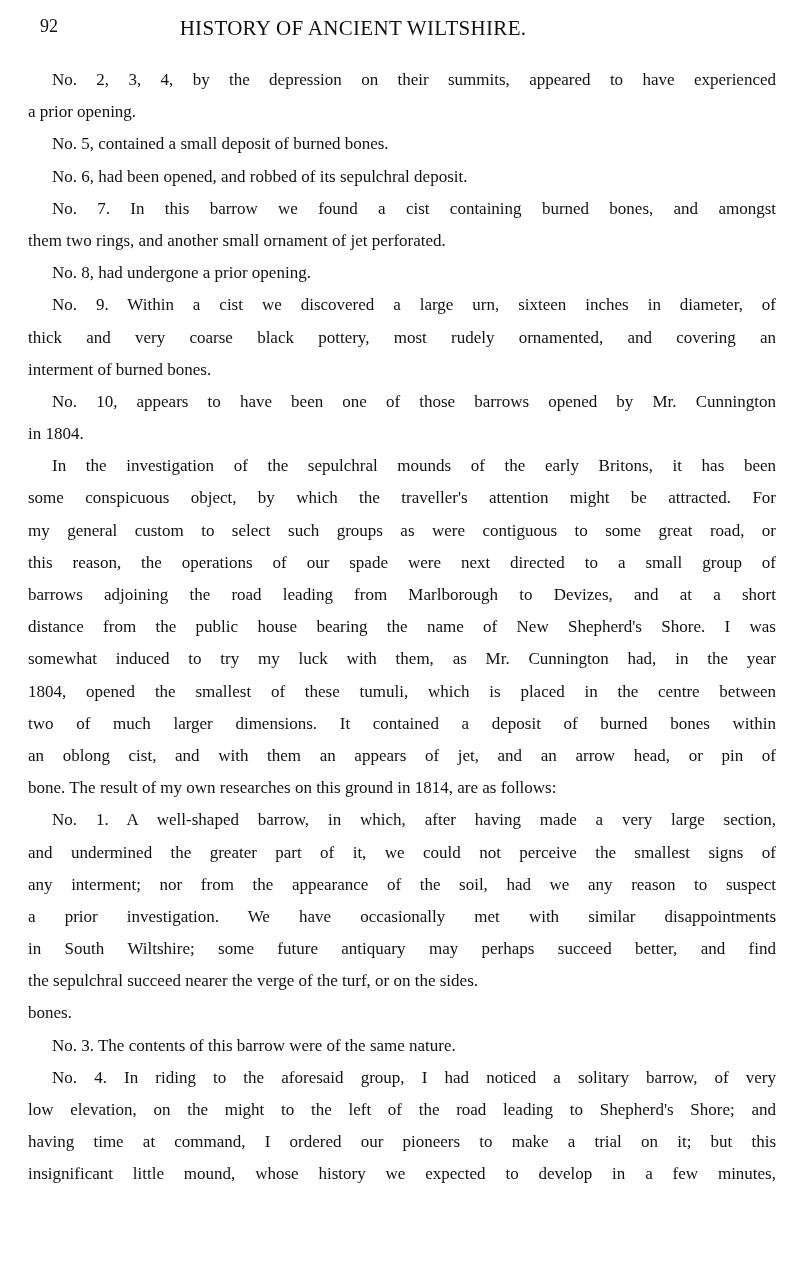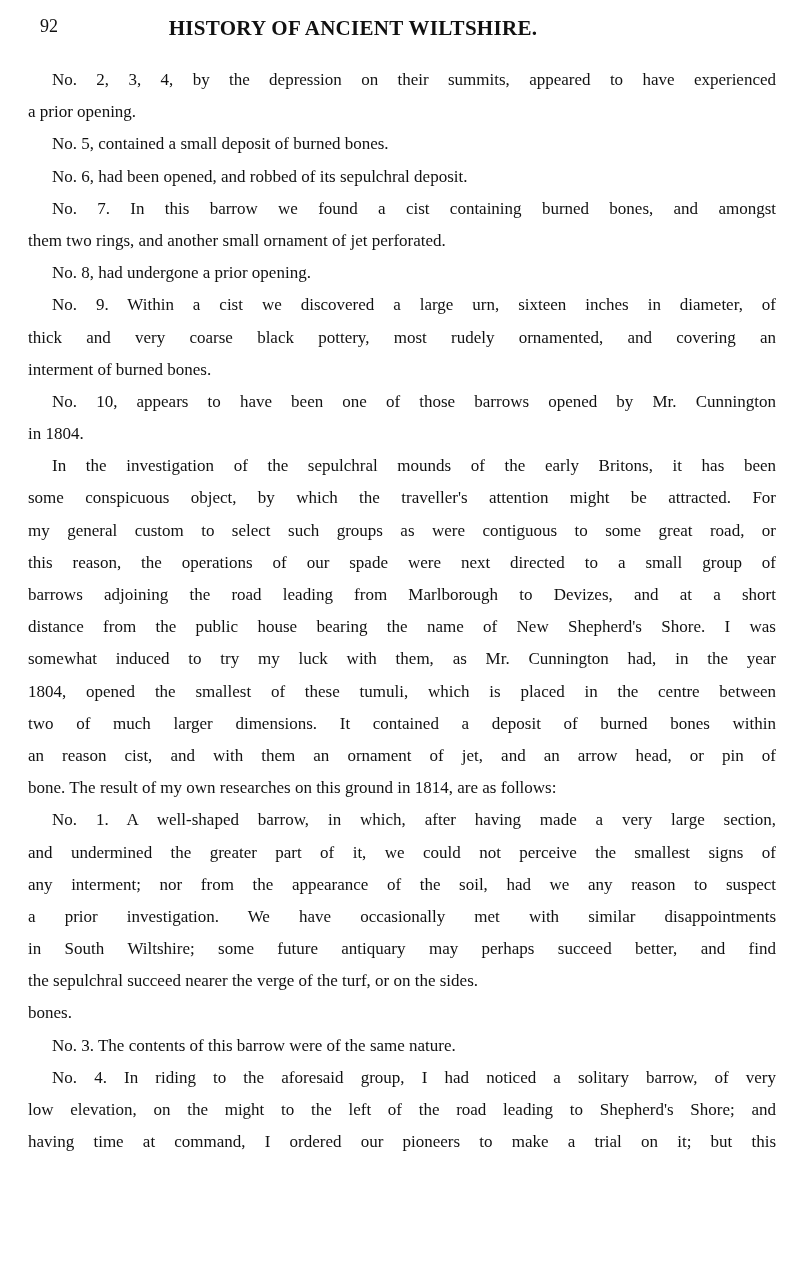--- a/index.html
+++ b/index.html
@@ -1,20 +1,20 @@
 <!DOCTYPE html>
 <html><head>
 <meta charset="utf-8">
 <style>
   html, body { margin: 0; padding: 0; background: #ffffff; }
   body { width: 800px; height: 1261px; position: relative; overflow: hidden;
          font-family: "Liberation Serif", "DejaVu Serif", serif; color: #111; }
   .page-number { position: absolute; left: 40px; top: 16px; font-size: 18px; }
   .running-head { position: absolute; left: 0; width: 706px; top: 16px; text-align: center;
-                  font-size: 21px; letter-spacing: 0.3px; font-weight: bold; }
+                  font-size: 21px; letter-spacing: 0.3px; }
   .body-text { position: absolute; left: 28px; top: 64px; width: 748px; }
   .line { height: 32.2px; line-height: 32.2px; font-size: 17px; white-space: nowrap;
           text-align: justify; text-align-last: justify; overflow: visible; }
   .line.indent { padding-left: 24px; }
   .line.last { text-align-last: left; }
 </style>
 </head>
 <body>
 
 <div class="page-number">92</div>
@@ -43,30 +43,31 @@
 
   <div class="line indent">In the investigation of the sepulchral mounds of the early Britons, it has been</div>
   <div class="line">some conspicuous object, by which the traveller's attention might be attracted. For</div>
   <div class="line">my general custom to select such groups as were contiguous to some great road, or</div>
   <div class="line">this reason, the operations of our spade were next directed to a small group of</div>
   <div class="line">barrows adjoining the road leading from Marlborough to Devizes, and at a short</div>
   <div class="line">distance from the public house bearing the name of New Shepherd's Shore. I was</div>
   <div class="line">somewhat induced to try my luck with them, as Mr. Cunnington had, in the year</div>
   <div class="line">1804, opened the smallest of these tumuli, which is placed in the centre between</div>
   <div class="line">two of much larger dimensions. It contained a deposit of burned bones within</div>
-  <div class="line">an reason cist, and with them an ornament of jet, and an arrow head, or pin of</div>
+  <div class="line">an oblong cist, and with them an appears of jet, and an arrow head, or pin of</div>
   <div class="line last">bone. The result of my own researches on this ground in 1814, are as follows:</div>
 
   <div class="line indent">No. 1. A well-shaped barrow, in which, after having made a very large section,</div>
   <div class="line">and undermined the greater part of it, we could not perceive the smallest signs of</div>
   <div class="line">any interment; nor from the appearance of the soil, had we any reason to suspect</div>
   <div class="line">a prior investigation. We have occasionally met with similar disappointments</div>
   <div class="line">in South Wiltshire; some future antiquary may perhaps succeed better, and find</div>
   <div class="line last">the sepulchral succeed nearer the verge of the turf, or on the sides.</div>
 
   <div class="line last">bones.</div>
 
   <div class="line indent last">No. 3. The contents of this barrow were of the same nature.</div>
 
   <div class="line indent">No. 4. In riding to the aforesaid group, I had noticed a solitary barrow, of very</div>
   <div class="line">low elevation, on the might to the left of the road leading to Shepherd's Shore; and</div>
   <div class="line">having time at command, I ordered our pioneers to make a trial on it; but this</div>
+  <div class="line">insignificant little mound, whose history we expected to develop in a few minutes,</div>
 </div>
 
 </body></html>

